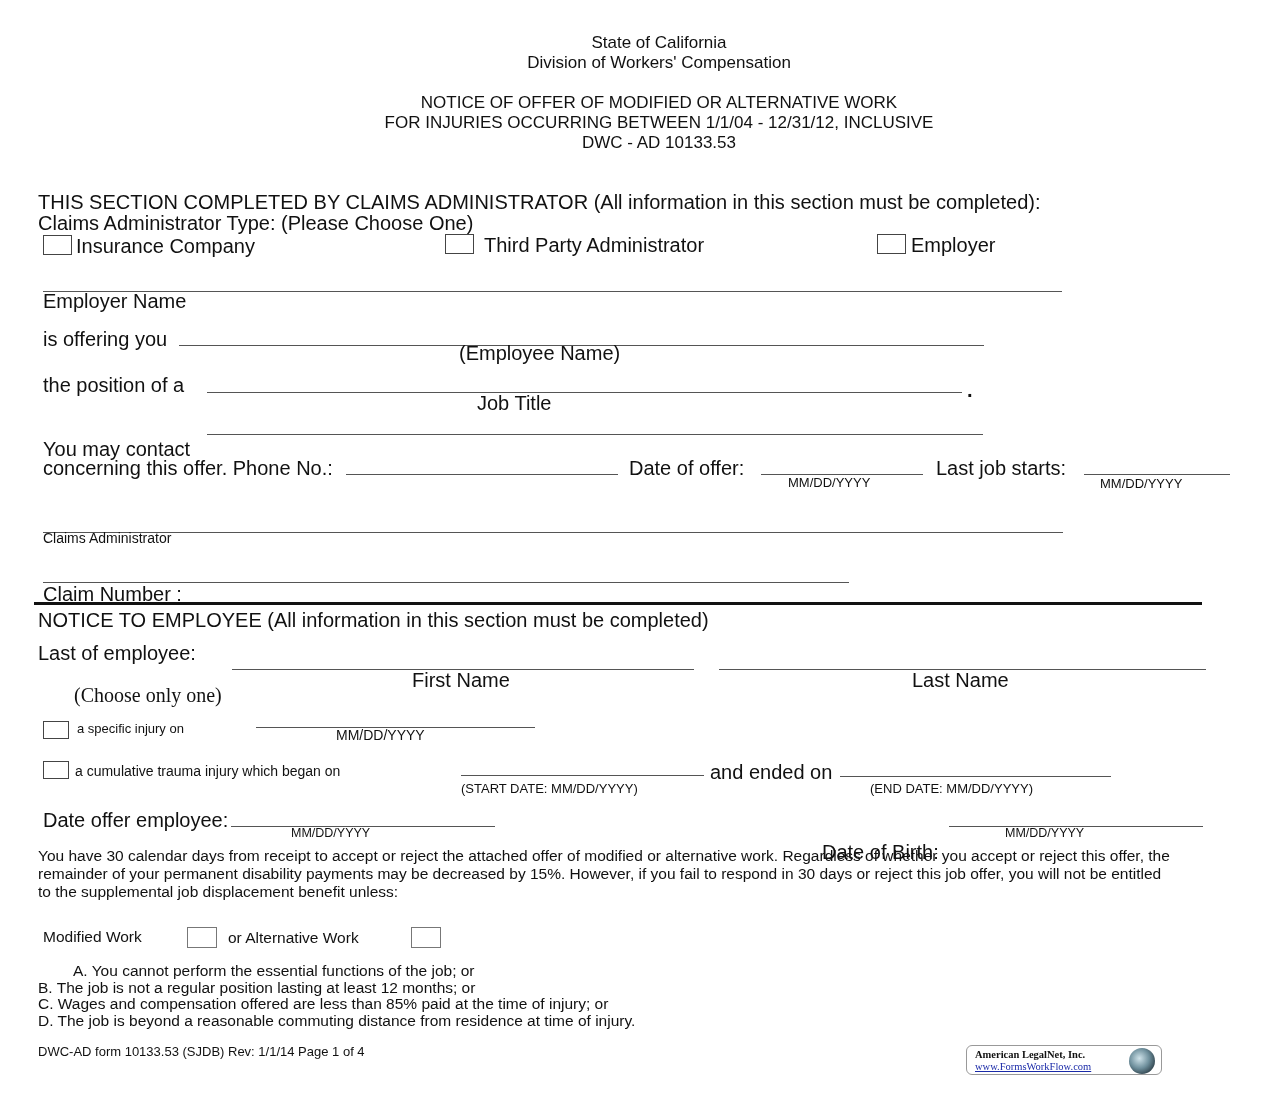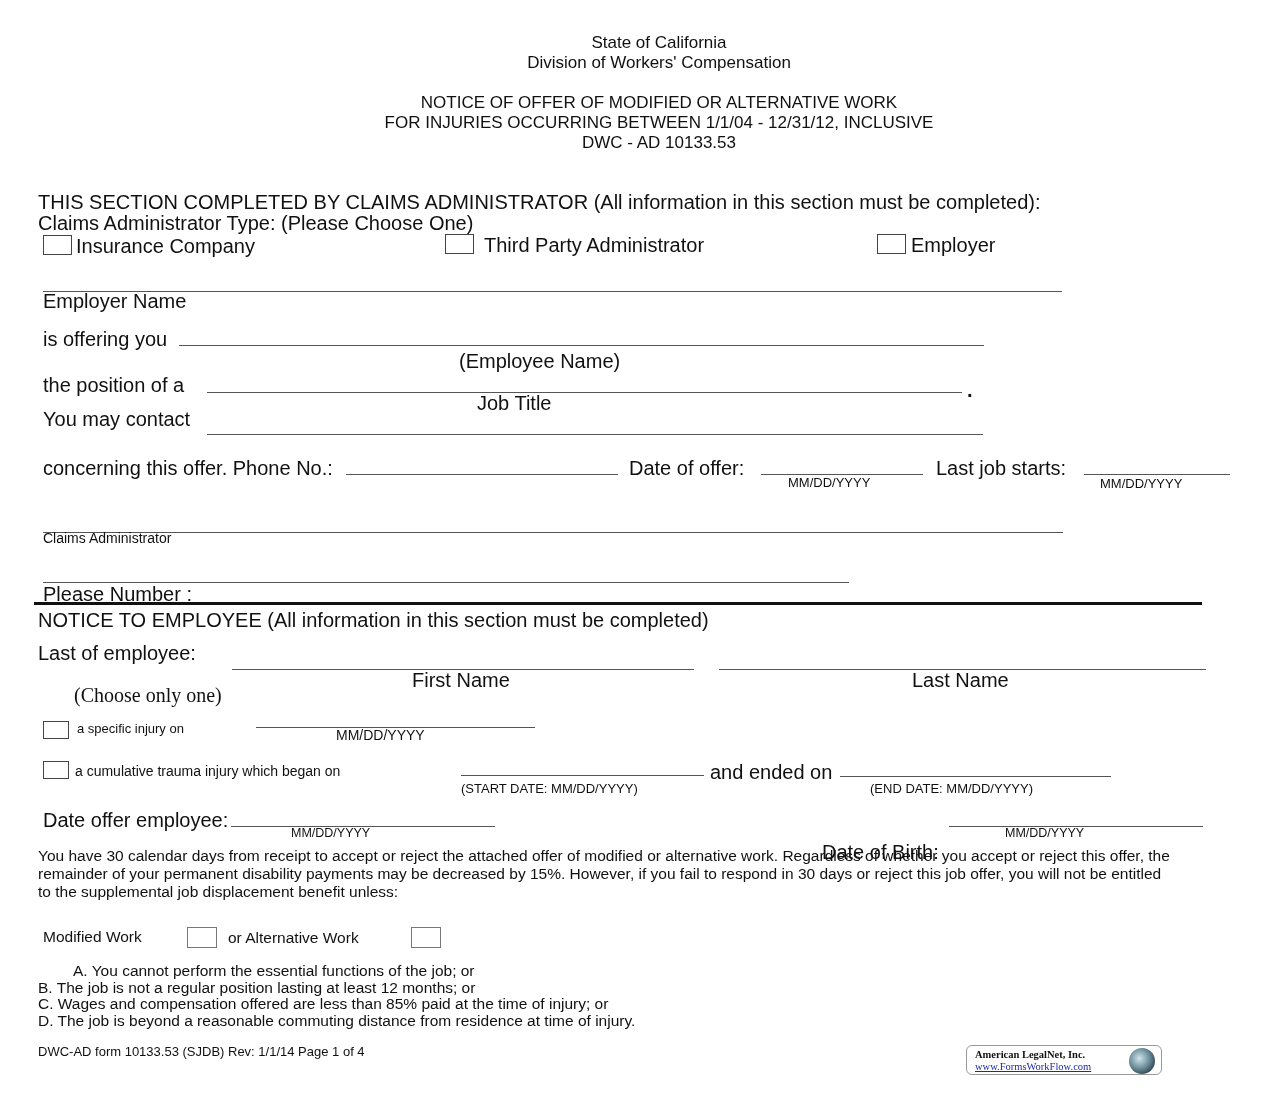--- a/index.html
+++ b/index.html
@@ -47,44 +47,44 @@
 <div class="abs t15" style="left:484px;top:234px;">Third Party Administrator</div>
 
 <div class="box" style="left:877px;top:234px;width:29px;height:20px;"></div>
 <div class="abs t15" style="left:911px;top:234px;">Employer</div>
 
 <div class="line" style="left:43px;top:291px;width:1019px;"></div>
 <div class="abs t15" style="left:43px;top:290px;">Employer Name</div>
 
 <div class="abs t15" style="left:43px;top:328px;">is offering you</div>
 <div class="line" style="left:179px;top:345px;width:805px;"></div>
-<div class="abs t15" style="left:459px;top:350px;text-align:right;">(Employee Name)</div>
+<div class="abs t15" style="left:459px;top:342px;text-align:right;">(Employee Name)</div>
 
 <div class="abs t15" style="left:43px;top:374px;">the position of a</div>
 <div class="line" style="left:207px;top:392px;width:755px;"></div>
 <div class="abs t15" style="left:967px;top:379px;font-weight:bold;">.</div>
 <div class="abs t15" style="left:477px;top:392px;">Job Title</div>
 
-<div class="abs t15" style="left:43px;top:408px;">You may contact</div>
+<div class="abs t15" style="left:43px;top:438px;">You may contact</div>
 <div class="line" style="left:207px;top:434px;width:776px;"></div>
 
 <div class="abs t15" style="left:43px;top:457px;">concerning this offer. Phone No.:</div>
 <div class="line" style="left:346px;top:474px;width:272px;"></div>
 <div class="abs t15" style="left:629px;top:457px;">Date of offer:</div>
 <div class="line" style="left:761px;top:474px;width:162px;"></div>
 <div class="abs t13" style="left:788px;top:475px;">MM/DD/YYYY</div>
 <div class="abs t15" style="left:936px;top:457px;">Last job starts:</div>
 <div class="line" style="left:1084px;top:474px;width:146px;"></div>
 <div class="abs t13" style="left:1100px;top:476px;">MM/DD/YYYY</div>
 
 <div class="line" style="left:43px;top:532px;width:1020px;"></div>
 <div class="abs t14" style="left:43px;top:530px;">Claims Administrator</div>
 
 <div class="line" style="left:43px;top:582px;width:806px;"></div>
-<div class="abs t15" style="left:43px;top:583px;">Please Number :</div>
+<div class="abs t15" style="left:43px;top:583px;">Claim Number :</div>
 
 <div class="hline" style="left:34px;top:602px;width:1168px;"></div>
 
 <div class="abs t15" style="left:38px;top:609px;">NOTICE TO EMPLOYEE (All information in this section must be completed)</div>
 <div class="abs t15" style="left:38px;top:642px;">Last of employee:</div>
 <div class="line" style="left:232px;top:669px;width:462px;"></div>
 <div class="abs t15" style="left:412px;top:669px;">First Name</div>
 <div class="line" style="left:719px;top:669px;width:487px;"></div>
 <div class="abs t15" style="left:912px;top:669px;">Last Name</div>
 <div class="abs t15 serif" style="left:38px;top:684px;margin-left:36px;">(Choose only one)</div>

